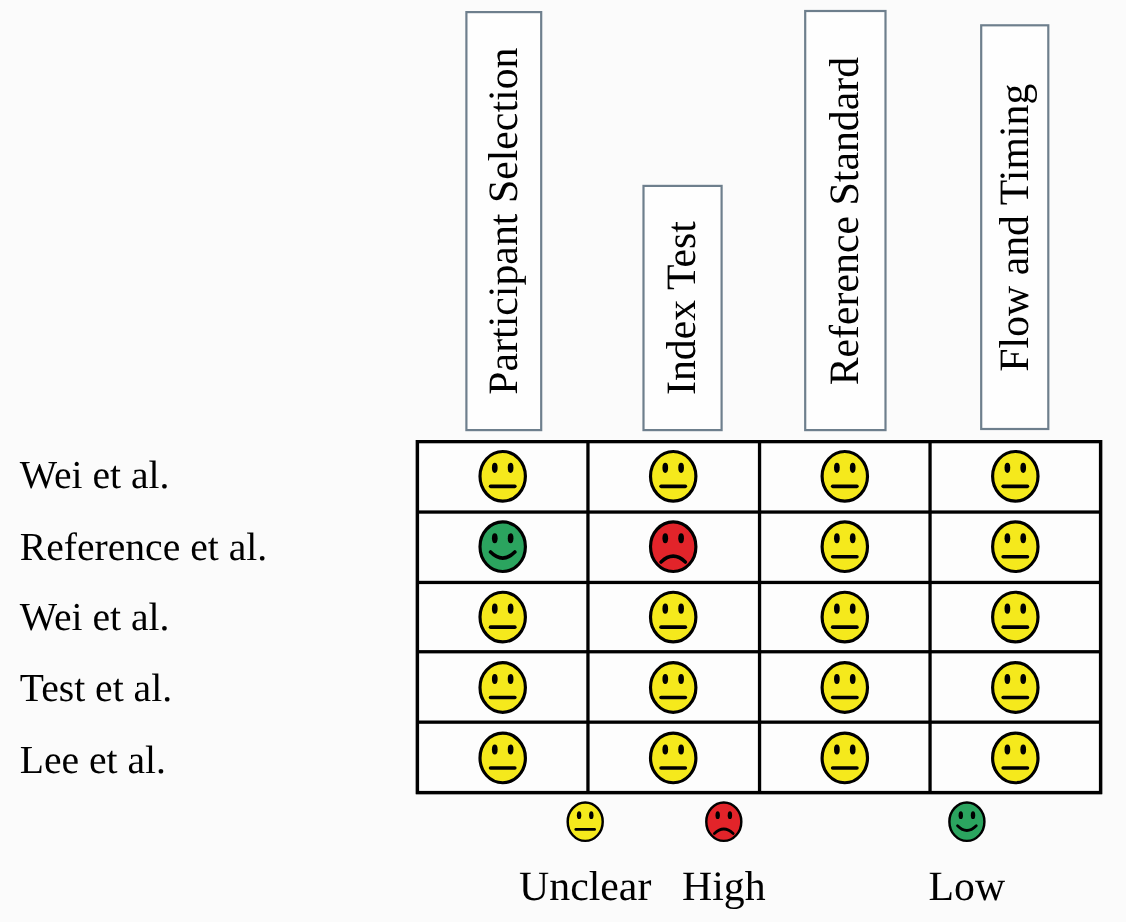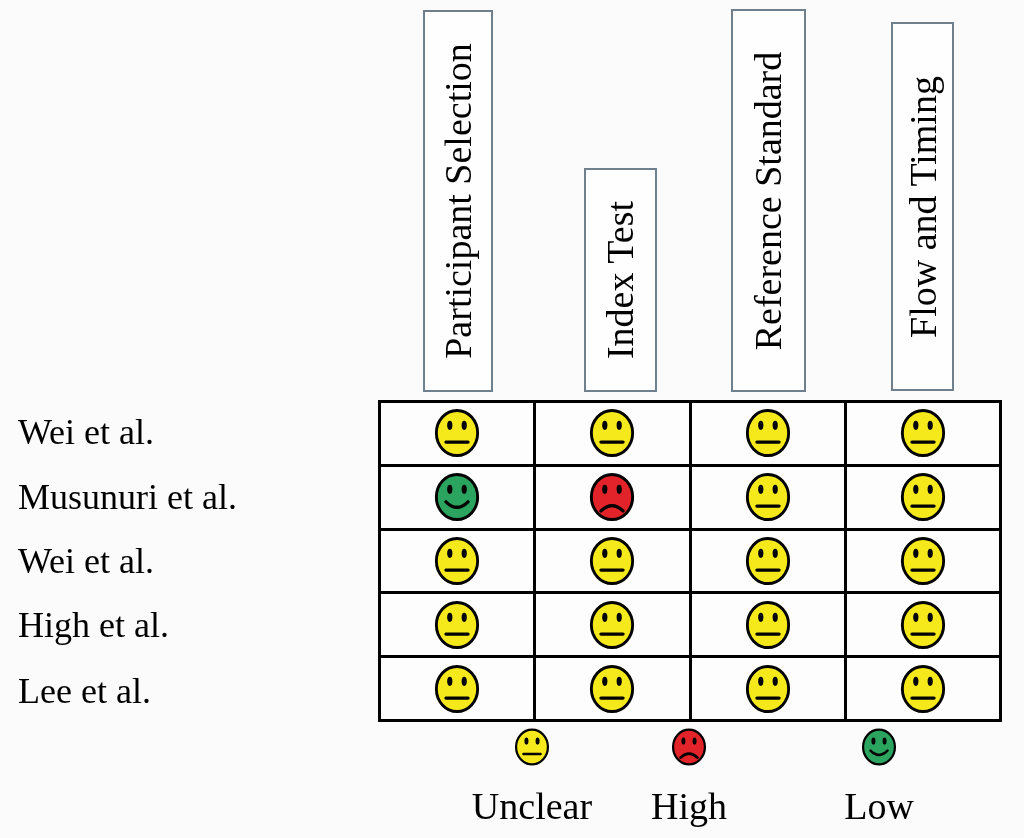--- a/index.html
+++ b/index.html
@@ -49,23 +49,23 @@
   </div>
   <div class="hbox h3">
     <span class="vtext">Reference Standard</span>
   </div>
   <div class="hbox h4">
     <span class="vtext">Flow and Timing</span>
   </div>
 
   <div id="rowLabels">
       <div class="row-label" style="top: 432.2px;">Wei et al.</div>
-      <div class="row-label" style="top: 496.6px;">Musunuri et al.</div>
+      <div class="row-label" style="top: 496.6px;">Reference et al.</div>
       <div class="row-label" style="top: 561px;">Wei et al.</div>
-      <div class="row-label" style="top: 625.4px;">High et al.</div>
+      <div class="row-label" style="top: 625.4px;">Test et al.</div>
       <div class="row-label" style="top: 691px;">Lee et al.</div>
     </div>
 
   <div class="grid" id="grid">
       <div class="cell">
         <svg width="48" height="52" viewBox="0 0 50 54">
           <ellipse cx="25" cy="27" rx="21.5" ry="23.5" fill="#F5E91C" stroke="#000" stroke-width="3"></ellipse>
           <ellipse cx="17.5" cy="19" rx="2.7" ry="4.8" fill="#000"></ellipse>
           <ellipse cx="32.5" cy="19" rx="2.7" ry="4.8" fill="#000"></ellipse>
           <g fill="none" stroke="#000" stroke-width="3.4" stroke-linecap="round">
@@ -270,21 +270,21 @@
         <svg width="38" height="40" viewBox="0 0 50 54">
           <ellipse cx="25" cy="27" rx="21.5" ry="23.5" fill="#F5E91C" stroke="#000" stroke-width="3"></ellipse>
           <ellipse cx="17.5" cy="19" rx="2.7" ry="4.8" fill="#000"></ellipse>
           <ellipse cx="32.5" cy="19" rx="2.7" ry="4.8" fill="#000"></ellipse>
           <g fill="none" stroke="#000" stroke-width="3.4" stroke-linecap="round">
             <line x1="13.5" y1="36.5" x2="36.5" y2="36.5"></line>
           </g>
         </svg>
         <div class="legend-label">Unclear</div>
       </div>
-      <div class="legend-item" style="left: 604px;">
+      <div class="legend-item" style="left: 573px;">
         <svg width="38" height="40" viewBox="0 0 50 54">
           <ellipse cx="25" cy="27" rx="21.5" ry="23.5" fill="#E2242A" stroke="#000" stroke-width="3"></ellipse>
           <ellipse cx="17.5" cy="19" rx="2.7" ry="4.8" fill="#000"></ellipse>
           <ellipse cx="32.5" cy="19" rx="2.7" ry="4.8" fill="#000"></ellipse>
           <g fill="none" stroke="#000" stroke-width="3.4" stroke-linecap="round">
             <path d="M13.5 41.5 Q25 30.5 36.5 41.5"></path>
           </g>
         </svg>
         <div class="legend-label">High</div>
       </div>

